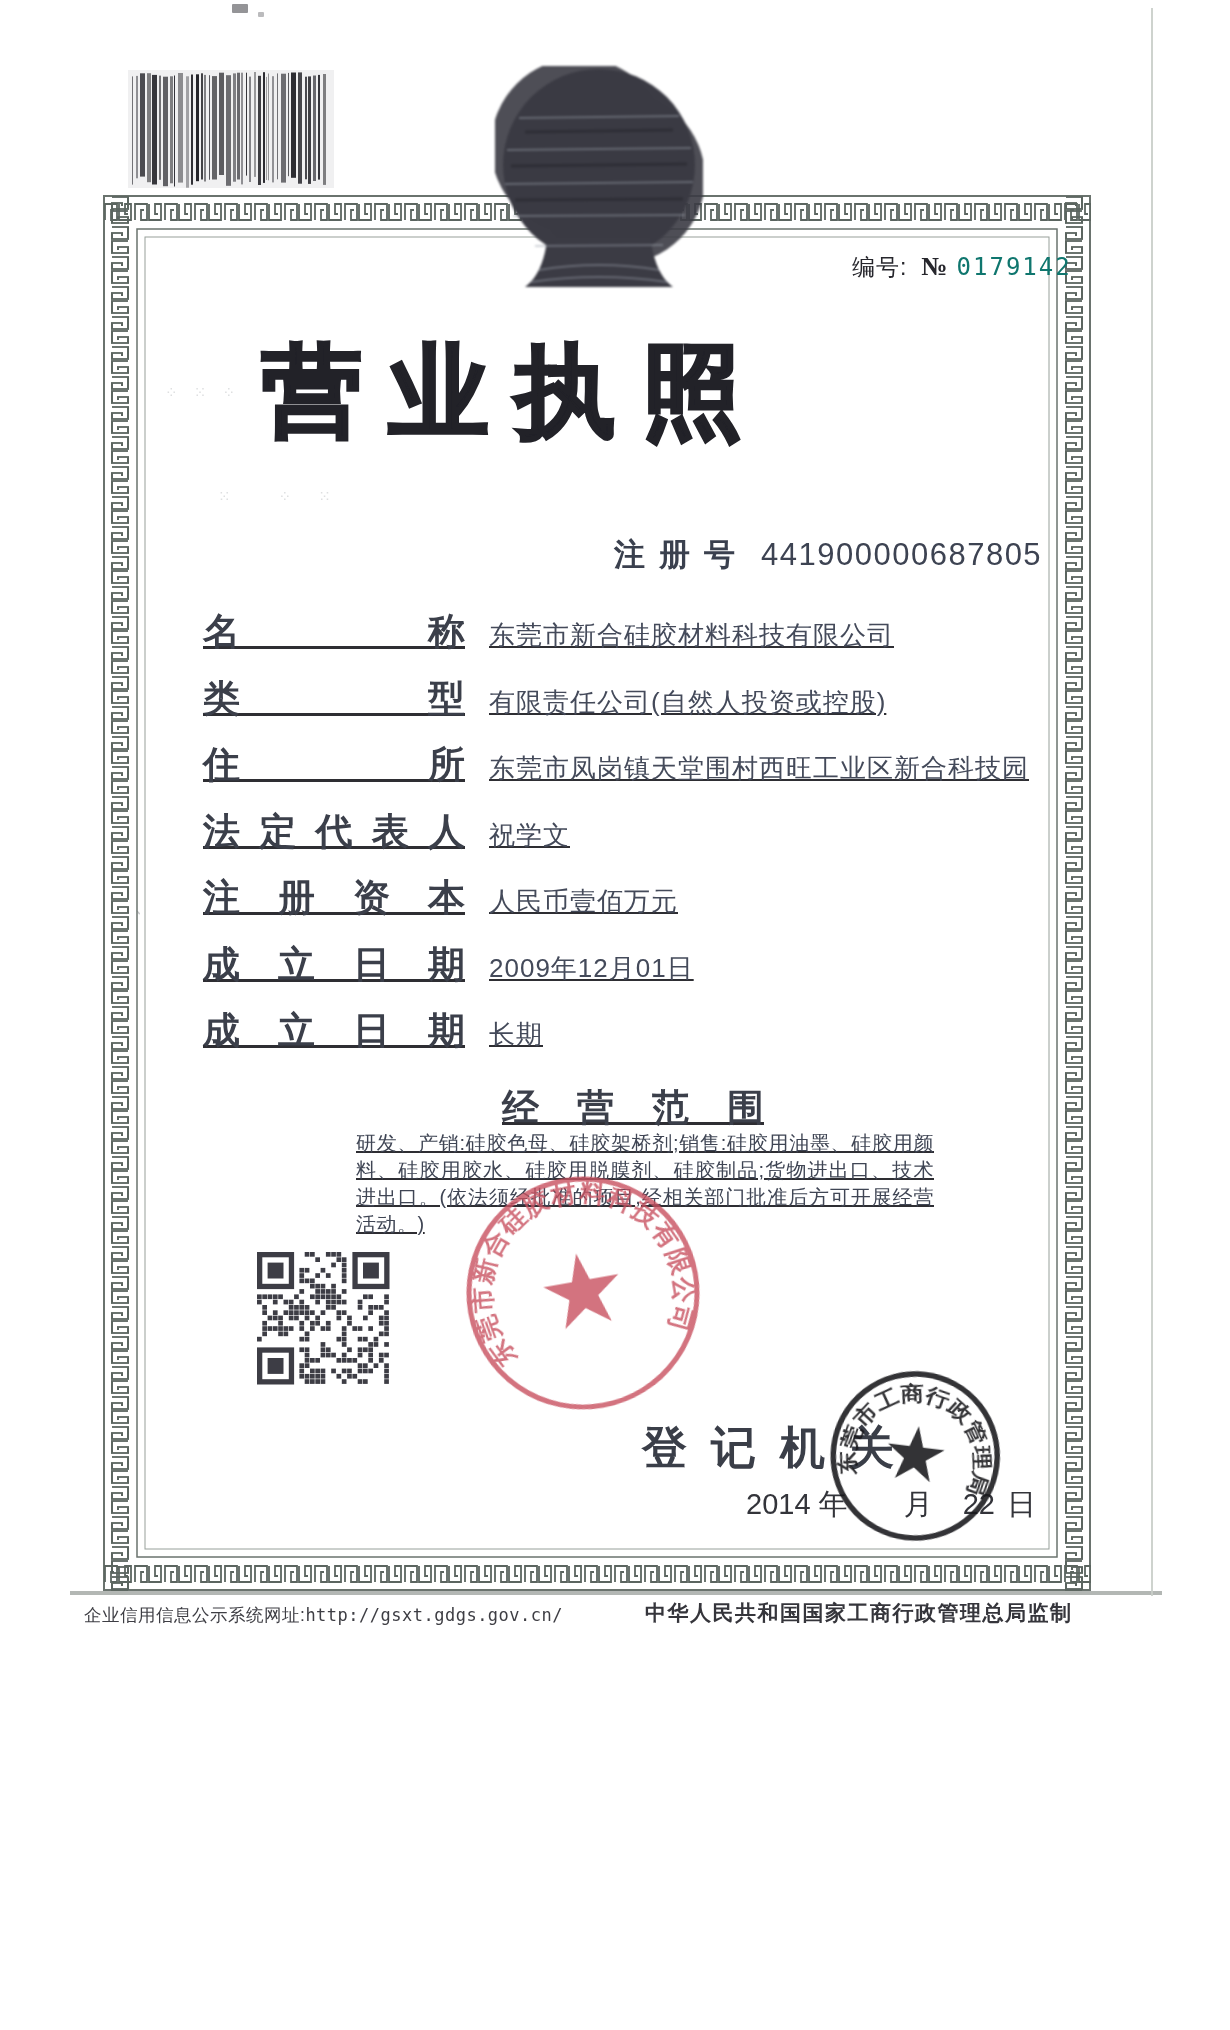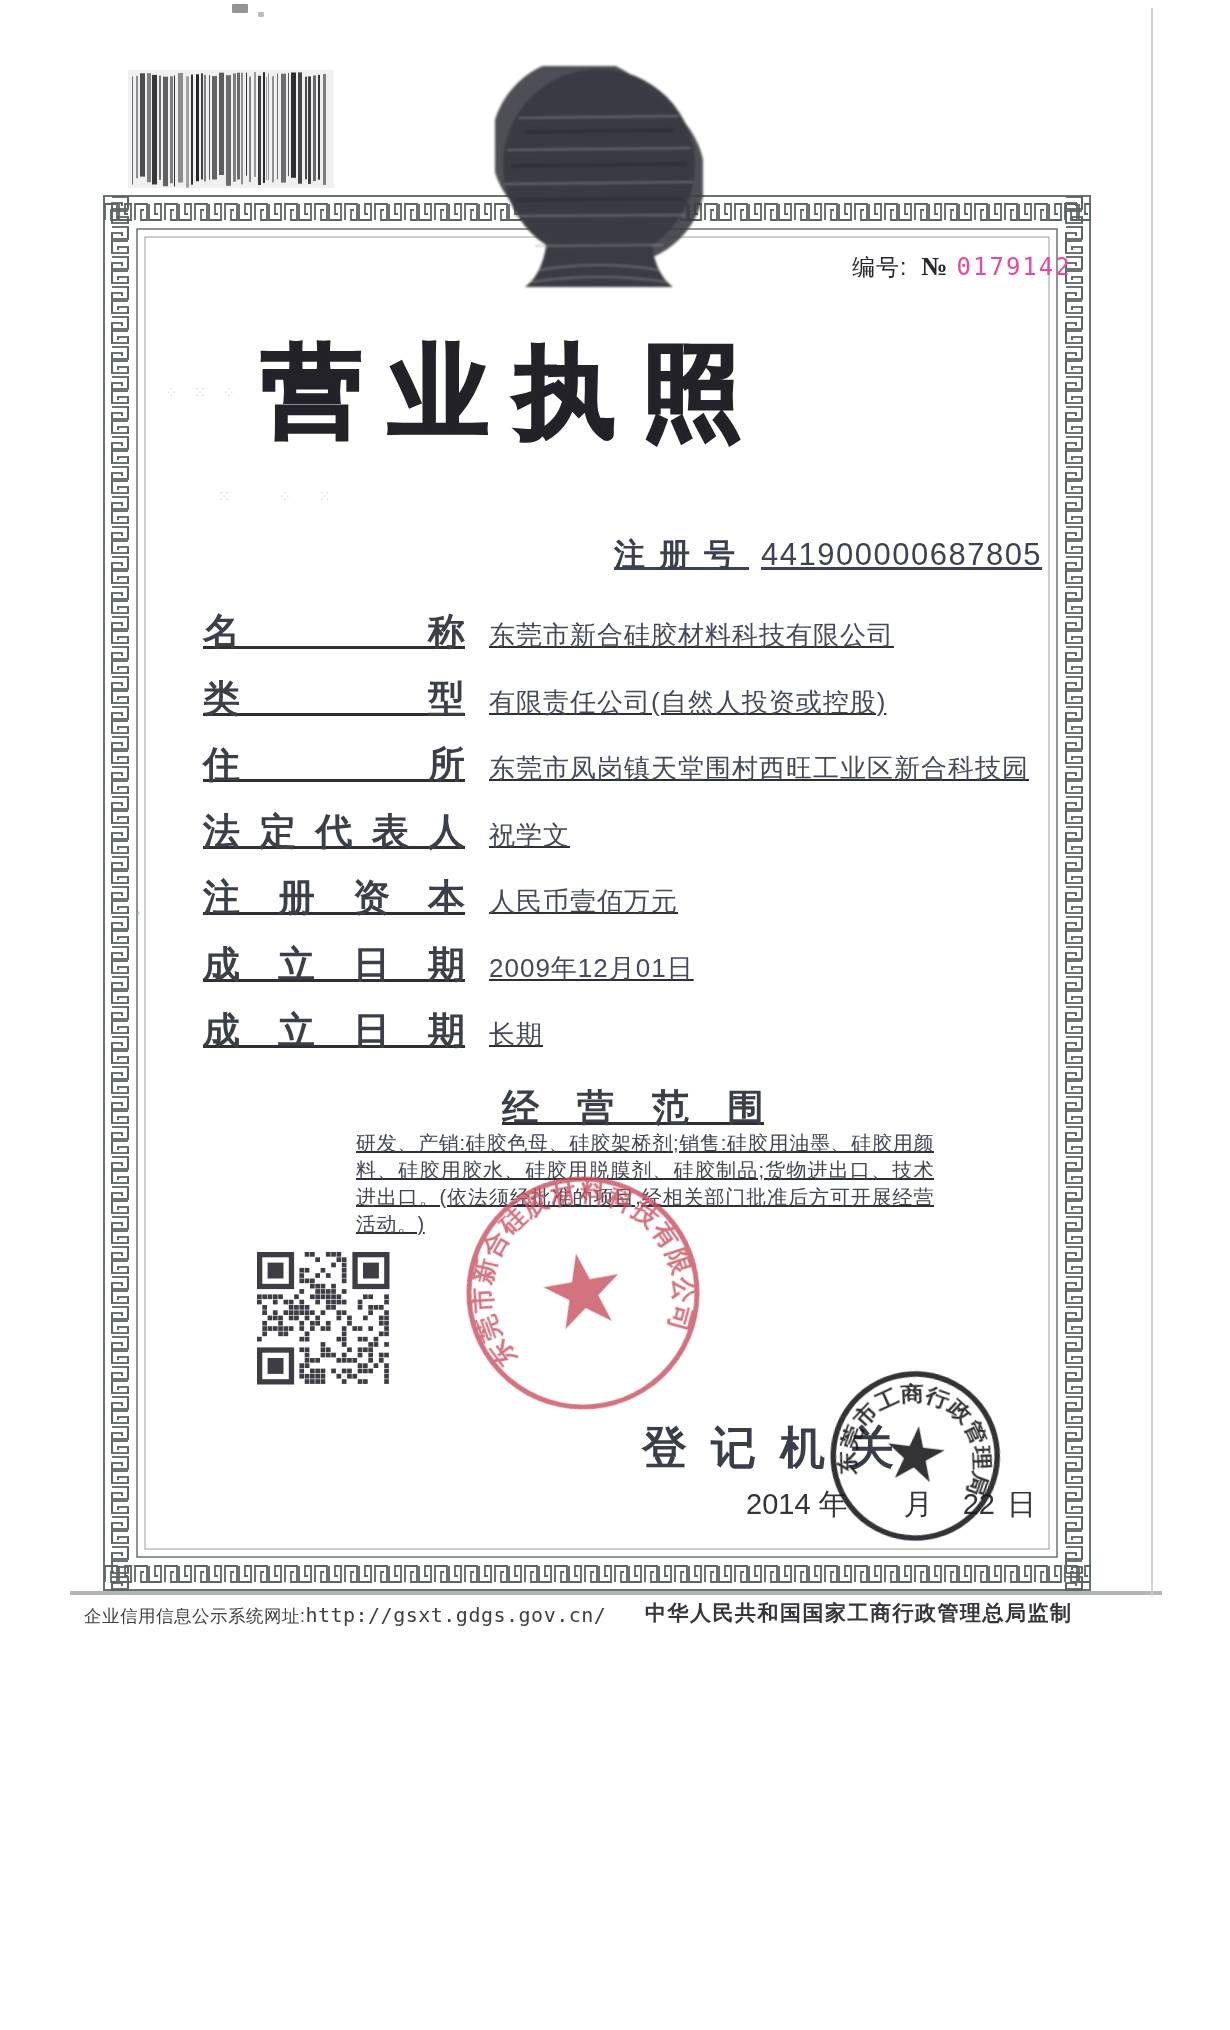--- a/index.html
+++ b/index.html
@@ -8,30 +8,30 @@
   .abs{position:absolute;}
 
   
   .edge-bottom{left:70px;top:1591px;width:1092px;height:4px;background:#9aa09b;opacity:.75;filter:blur(.6px);}
   .edge-right{left:1151px;top:8px;width:2px;height:1588px;background:#c9cec9;opacity:.9;}
   .speck{background:#3c3c42;border-radius:1px;}
 
   
   .serial{left:852px;top:252px;font-size:23px;letter-spacing:1px;color:#26262c;white-space:nowrap;}
   .serial .nosym{font-family:"Liberation Serif","DejaVu Serif",serif;font-weight:bold;font-size:26px;margin:0 8px 0 14px;}
-  .serial .num{font-family:"DejaVu Sans Mono","Liberation Mono",monospace;font-size:24px;letter-spacing:2px;color:#ec4899;}
+  .serial .num{font-family:"DejaVu Sans Mono","Liberation Mono",monospace;font-size:24px;letter-spacing:2px;color:#0f766e;}
 
   
   .title{left:262px;top:336px;width:480px;display:flex;justify-content:space-between;
          font-size:100px;font-weight:900;color:#26262c;-webkit-text-stroke:3px #26262c;
          filter:blur(.4px) contrast(1.05);}
   .title span{line-height:1.1;}
 
   
-  .regno{left:614px;top:534px;display:flex;align-items:baseline;white-space:nowrap;color:#3d4352;text-decoration:underline;}
+  .regno{left:614px;top:534px;display:flex;align-items:baseline;white-space:nowrap;color:#3d4352;}
   .regno .lab{font-size:31px;letter-spacing:14px;font-weight:600;color:#3a404e;}
   .regno .val{font-size:31px;letter-spacing:1.5px;margin-left:12px;color:#3d4352;}
 
   
   .fields{left:203px;top:610px;width:860px;text-decoration:underline;}
   .frow{display:flex;align-items:baseline;height:66.5px;}
   .frow.scope{align-items:center;height:auto;padding-top:4px;flex-direction:column;}
   .flabel{width:262px;flex:none;font-size:37px;font-weight:600;color:#3b3f4a;
           text-align:justify;text-align-last:justify;text-justify:inter-character;
           letter-spacing:0;line-height:1.2;}
@@ -42,21 +42,21 @@
 
   
   .registrar{left:598px;top:1418px;font-size:45px;font-weight:600;letter-spacing:24px;color:#3a3e48;white-space:nowrap;margin-left:44px;}
   .dateline{left:746px;top:1485px;font-size:29px;color:#33343a;white-space:nowrap;}
   .dateline .gapm{margin-left:48px;}
   .dateline .gapd{margin-left:22px;}
   .dateline .dayv{margin-right:4px;}
 
   
   .footer-left{left:84px;top:1603px;font-size:17.5px;color:#3e3e44;letter-spacing:.5px;}
-  .footer-left .url{font-family:"DejaVu Sans Mono","Liberation Mono",monospace;font-size:20px;}
+  .footer-left .url{font-family:"DejaVu Sans Mono","Liberation Mono",monospace;font-size:17px;}
   .footer-right{left:645px;top:1599px;font-size:21px;color:#35353b;letter-spacing:1.5px;font-weight:600;}
 
   .seal-red{left:458px;top:1168px;transform:rotate(-10deg);filter:blur(.5px);}
   .seal-black{left:823px;top:1366px;transform:rotate(7deg);filter:blur(.3px);}
   .emblem{left:495px;top:66px;filter:blur(.8px);}
   .barcode{left:128px;top:70px;filter:blur(.5px) contrast(.95);}
   .qr{left:257px;top:1252px;}
   .faint{color:#6b7078;opacity:.22;font-size:15px;letter-spacing:6px;}
 </style>
 </head>

